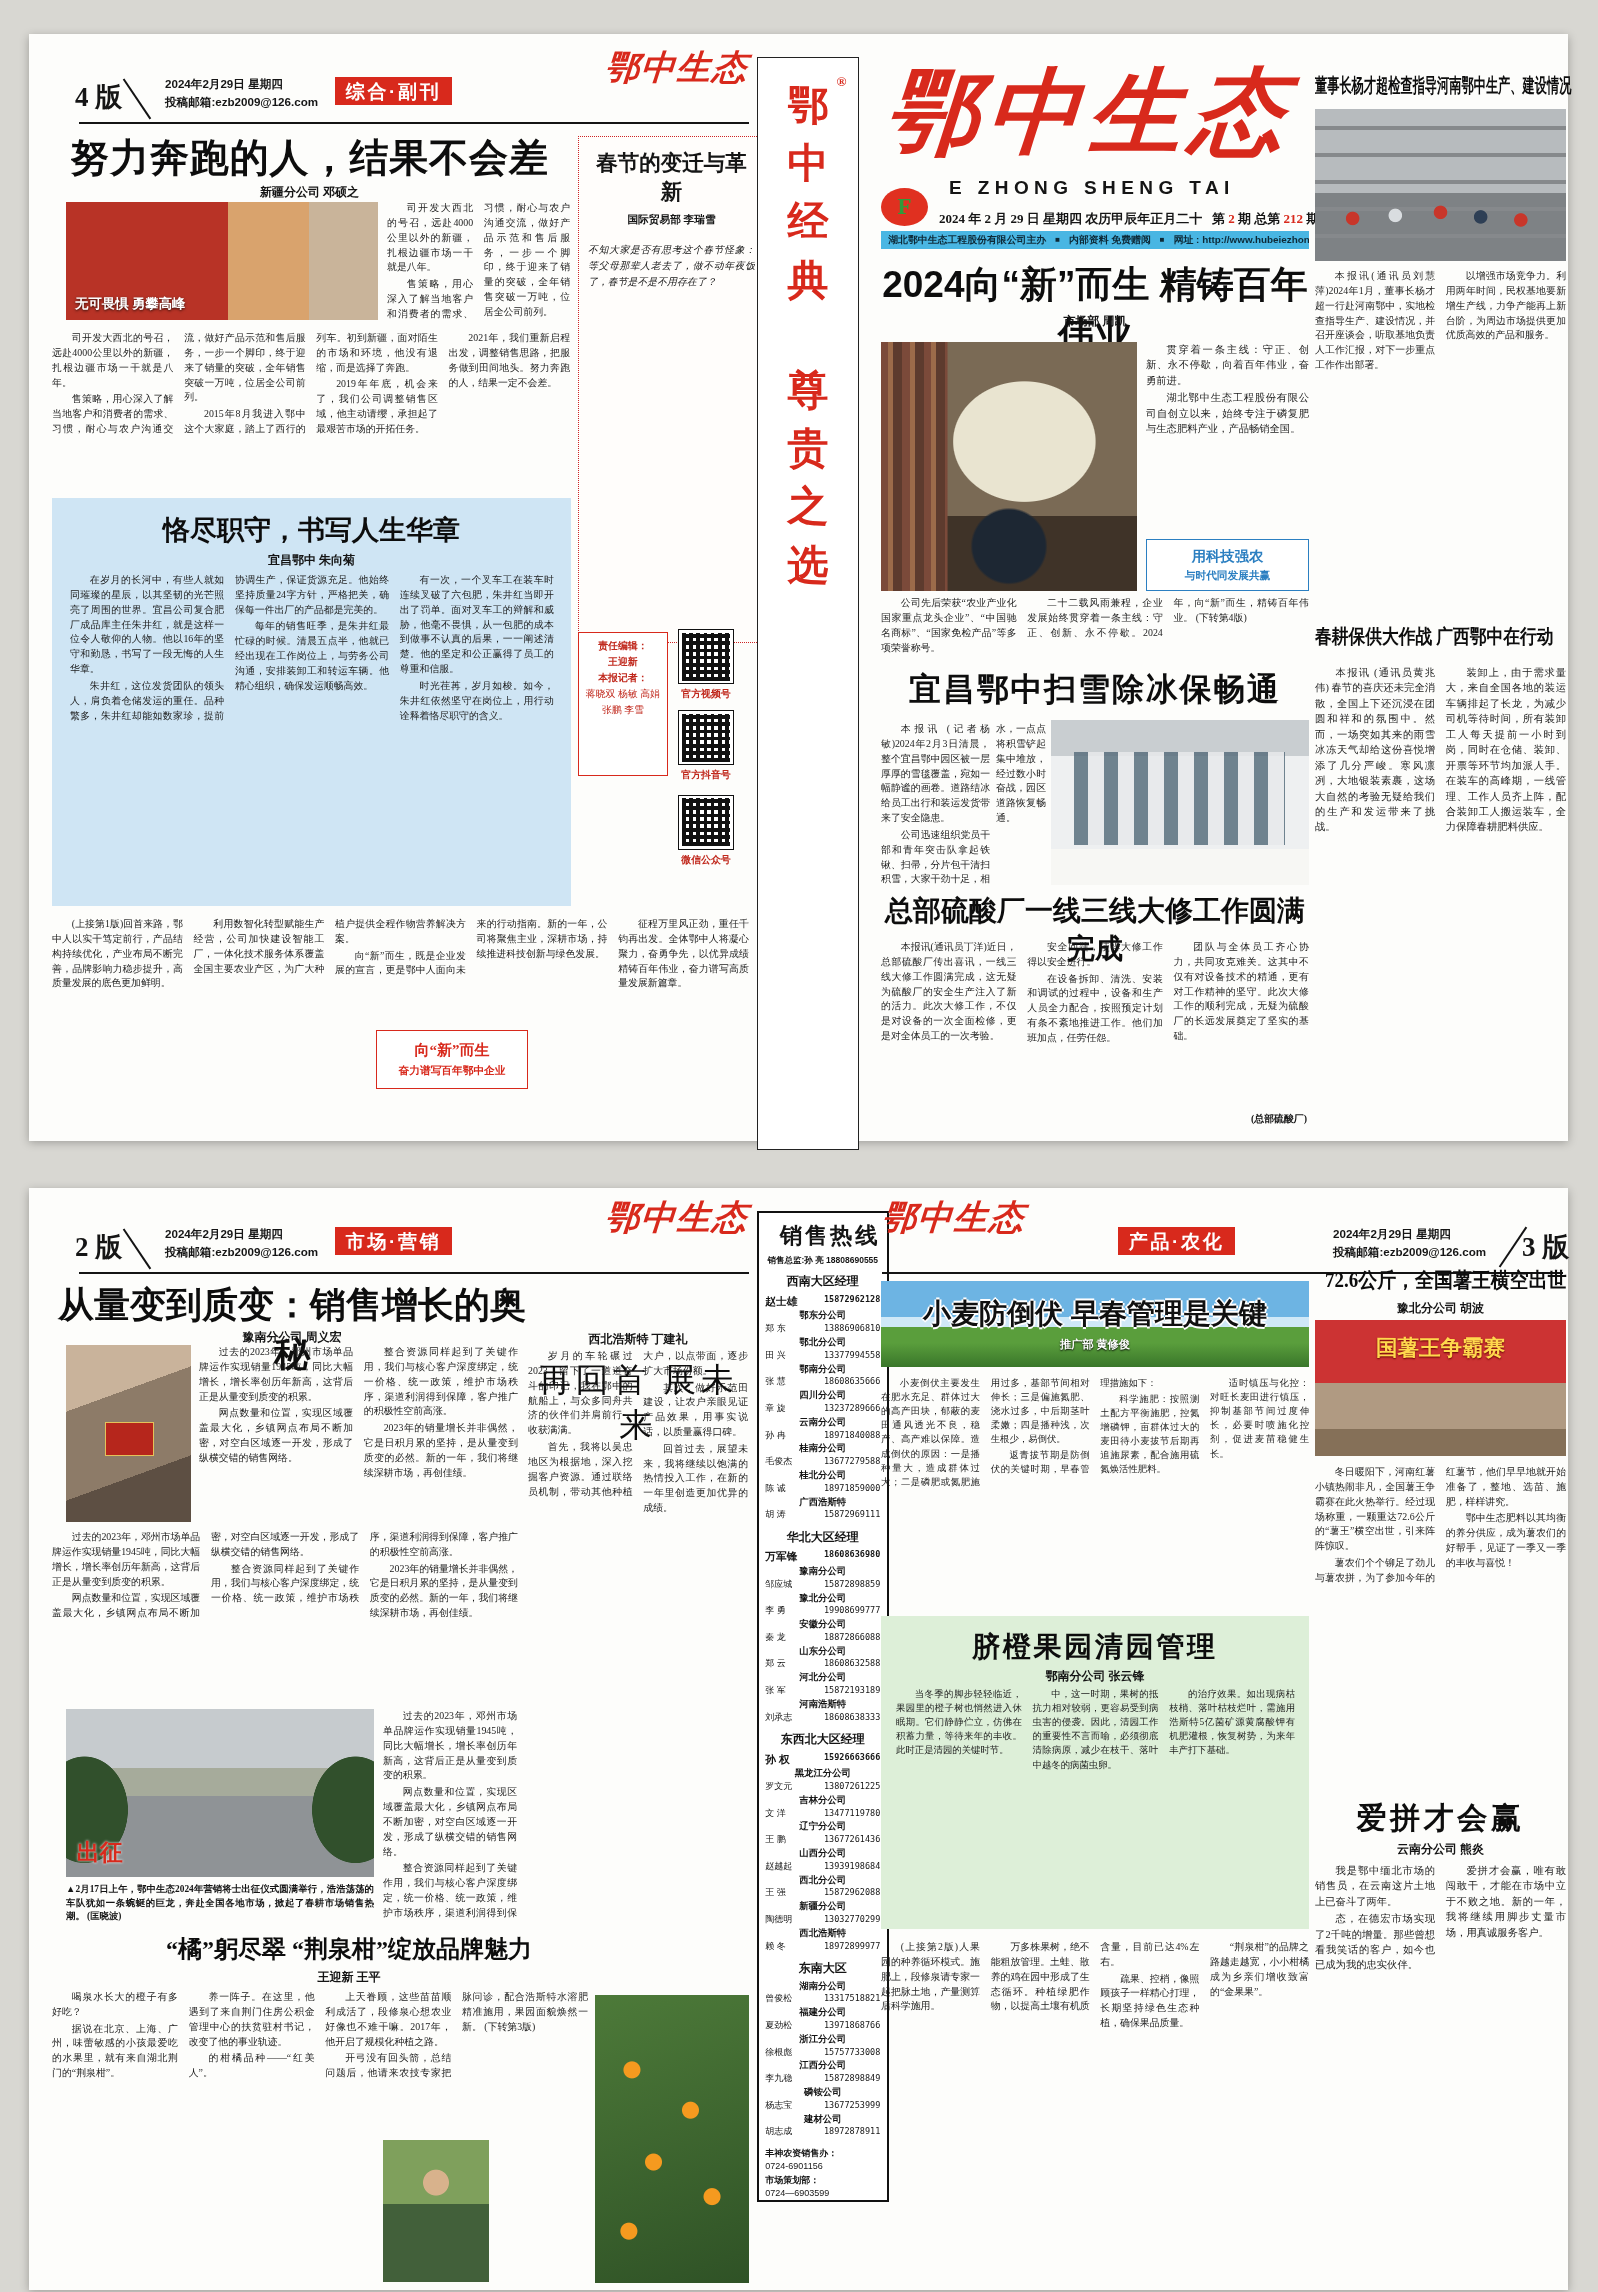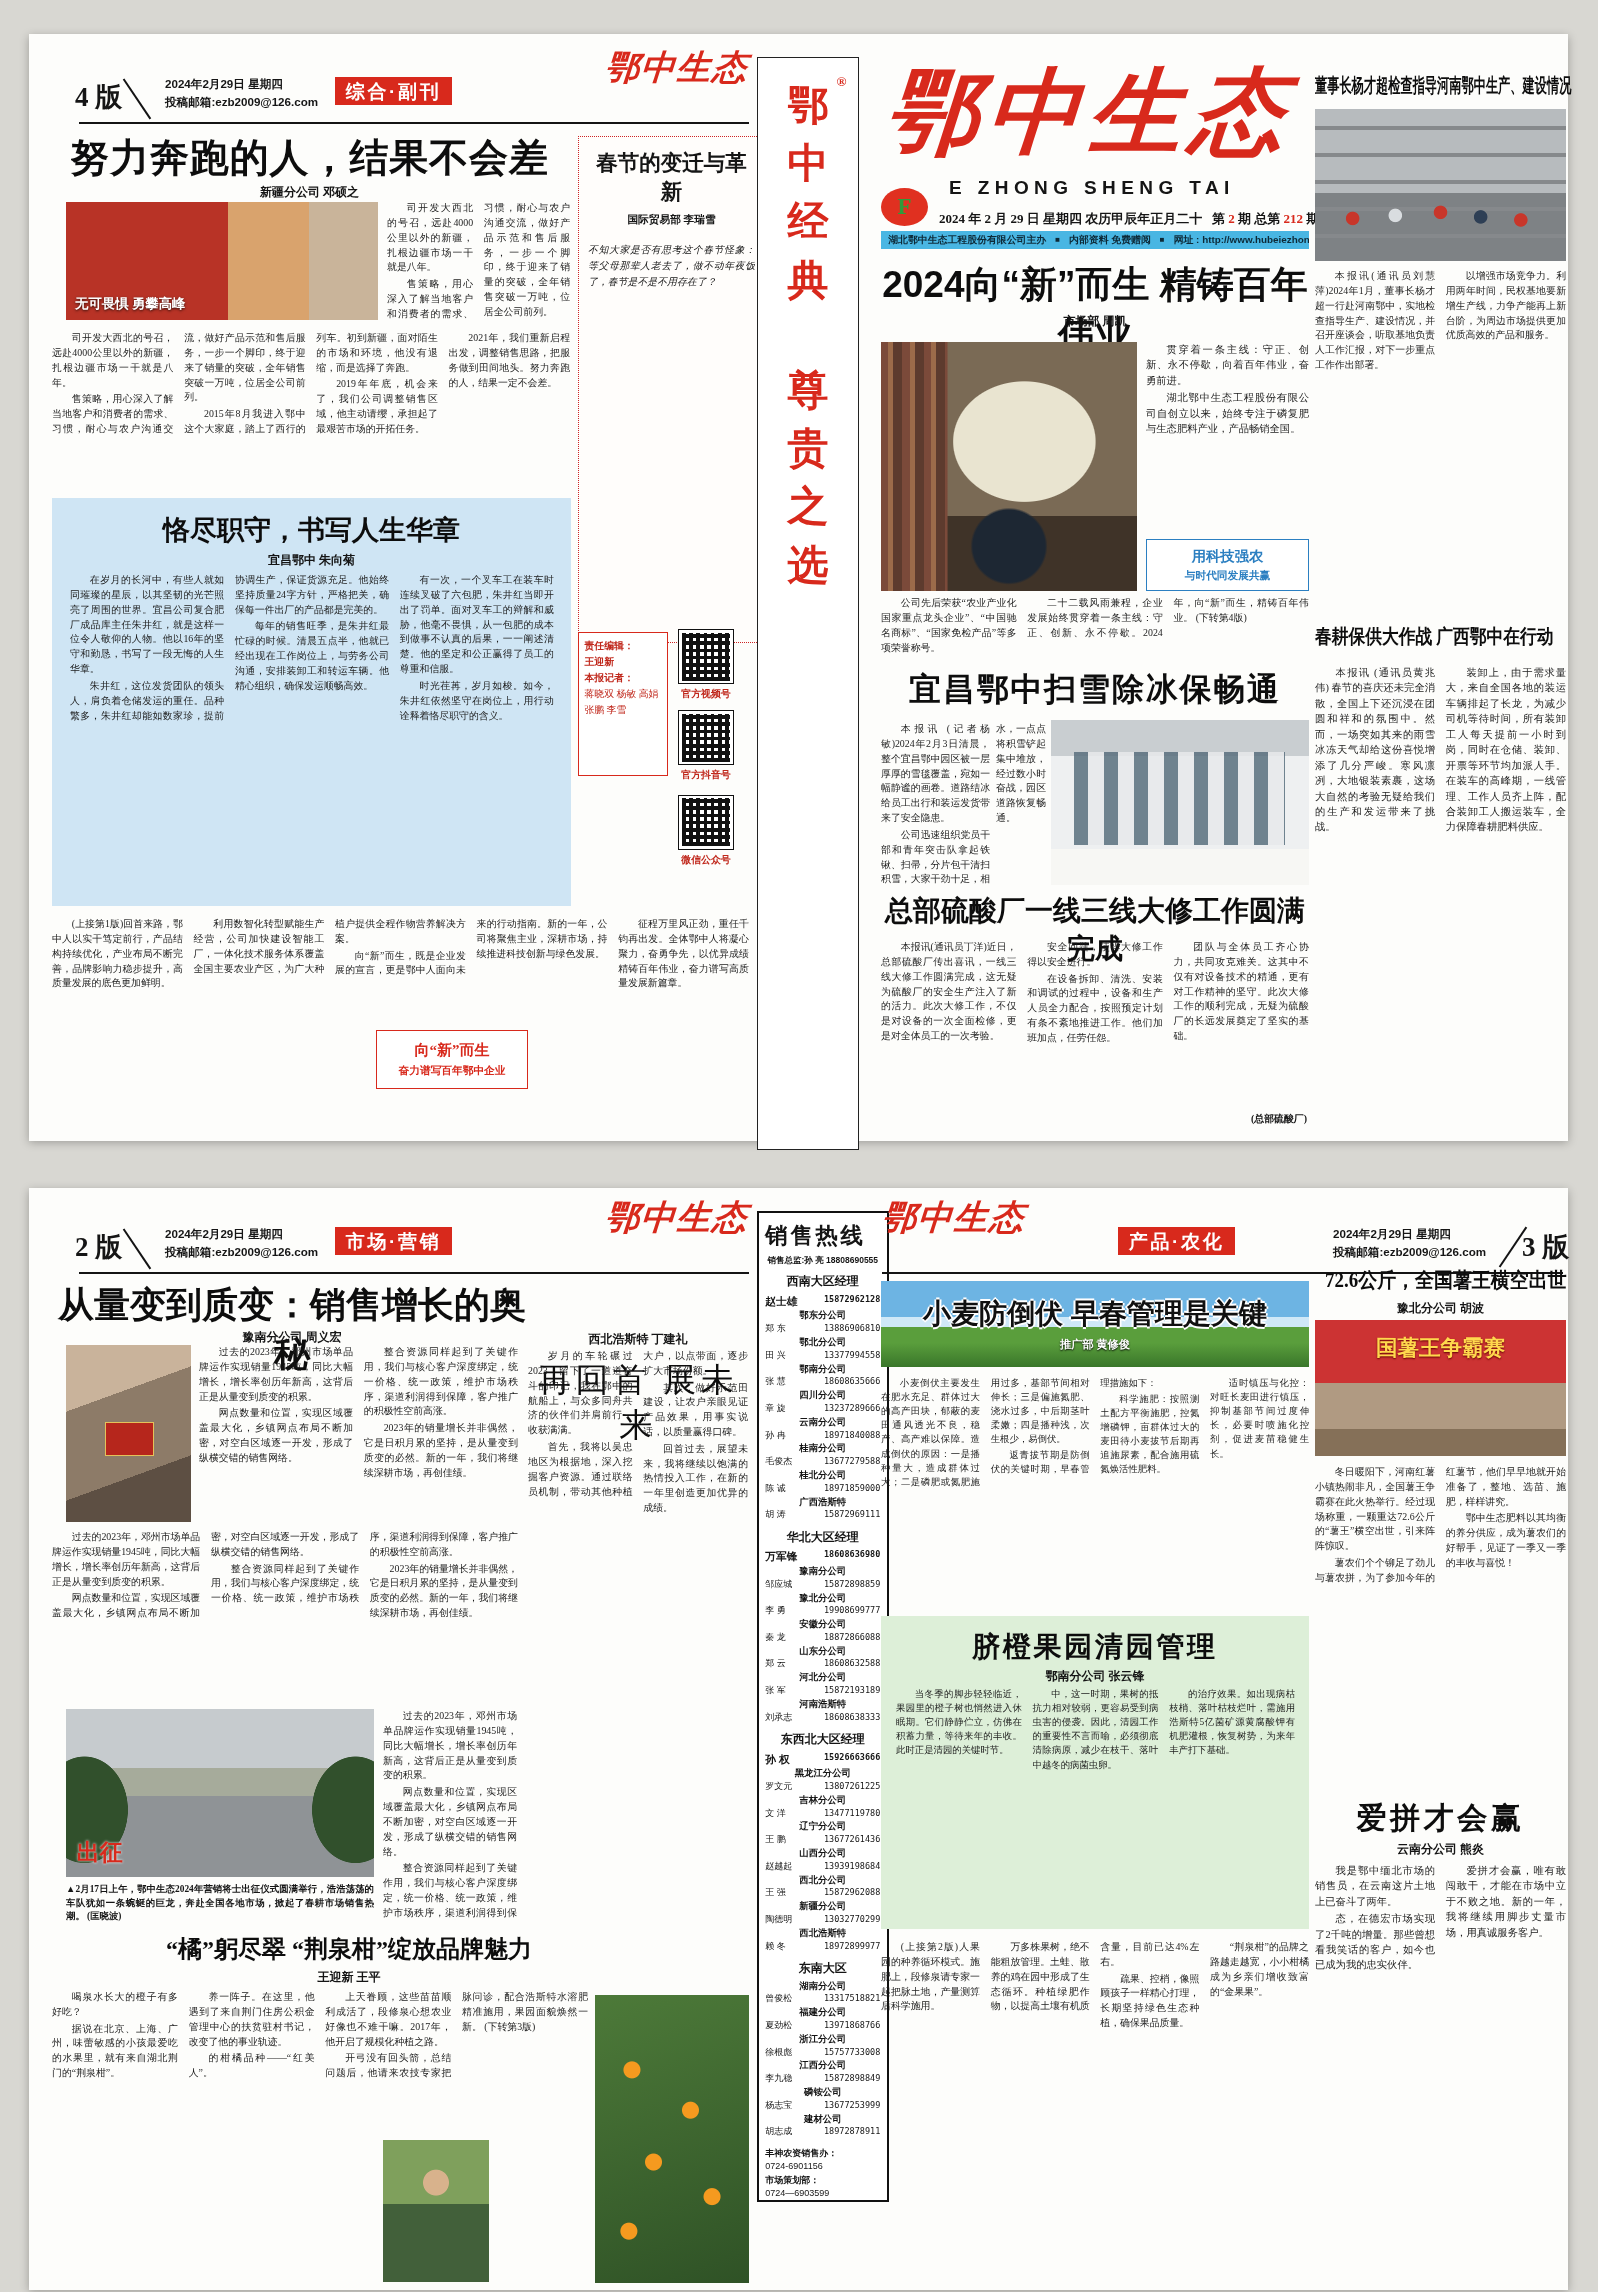--- a/index.html
+++ b/index.html
@@ -44,32 +44,32 @@
   .brandbox{position:absolute;border:1.8px solid #222;background:#fff;display:flex;
             flex-direction:column;align-items:center;padding-top:18px}
   .brandbox span{font-size:41px;font-weight:bold;color:#d8291c;line-height:1.42;position:relative}
   .brandbox .reg{position:absolute;top:-3.6px;right:-18px;font-size:13.4px}
   .brandgap{height:52px}
   .bluebar{position:absolute;background:#49b6e3;color:#0d2a38;font:bold 9.9px/18px "Liberation Sans",sans-serif;
            display:flex;align-items:center;gap:9px;padding:0 7.2px;white-space:nowrap;overflow:hidden}
   .bluebar .sq{font-size:8px}
   .hotbox{position:absolute;border:2.7px solid #111;background:#fff;padding:7.2px 6.3px;
           font-family:"Liberation Sans",sans-serif;overflow:hidden}
-  .hot-title{font-size:22.4px;font-weight:bold;text-align:left;letter-spacing:2.7px;
+  .hot-title{font-size:22.4px;font-weight:bold;text-align:right;letter-spacing:2.7px;
              font-family:Liberation Serif, serif;margin-bottom:3.6px}
   .hot-dir{font-size:8.5px;font-weight:bold;white-space:nowrap;text-align:center;margin-bottom:3.6px}
   .hl-head{font-size:12px;font-weight:bold;text-align:center;margin:6.3px 0 2.7px}
   .hl-co{font-size:9.4px;font-weight:bold;text-align:center;line-height:1.35}
   .hl-person{display:flex;justify-content:space-between;font-size:9px;line-height:1.55}
   .hl-person .hl-tel{font-family:"DejaVu Sans Mono",monospace;font-size:8.5px}
   .hl-row.em .hl-person{font-weight:bold;font-size:10.7px}
   .hot-foot{margin-top:7.2px;font-size:9px;line-height:1.5}
   .hot-foot .lbl{font-weight:bold}
   .editorsbox{position:absolute;border:1.8px solid #d8291c;color:#c0281c;background:#fff;
-              font-size:9.9px;line-height:1.6;padding:5.4px;font-weight:bold}
+              font-size:9.9px;line-height:1.6;padding:5.4px;text-align:center;font-weight:bold}
   .springbox{position:absolute;border:1.8px dotted #cc2424;background:#fffdfb;padding:10.7px 9px;overflow:hidden}
   .bluebox{position:absolute;background:#cfe5f4}
   .greenbox{position:absolute;background:#ddefd8}
   .overlaytxt{position:absolute;color:#fff;font-weight:bold;text-shadow:0 0.9px 2.7px rgba(0,0,0,.8)}
 </style>
 </head>
 <body>
 
 <div class="sheet" style="left:29px;top:34px;width:1539px;height:1107px"></div>
 

